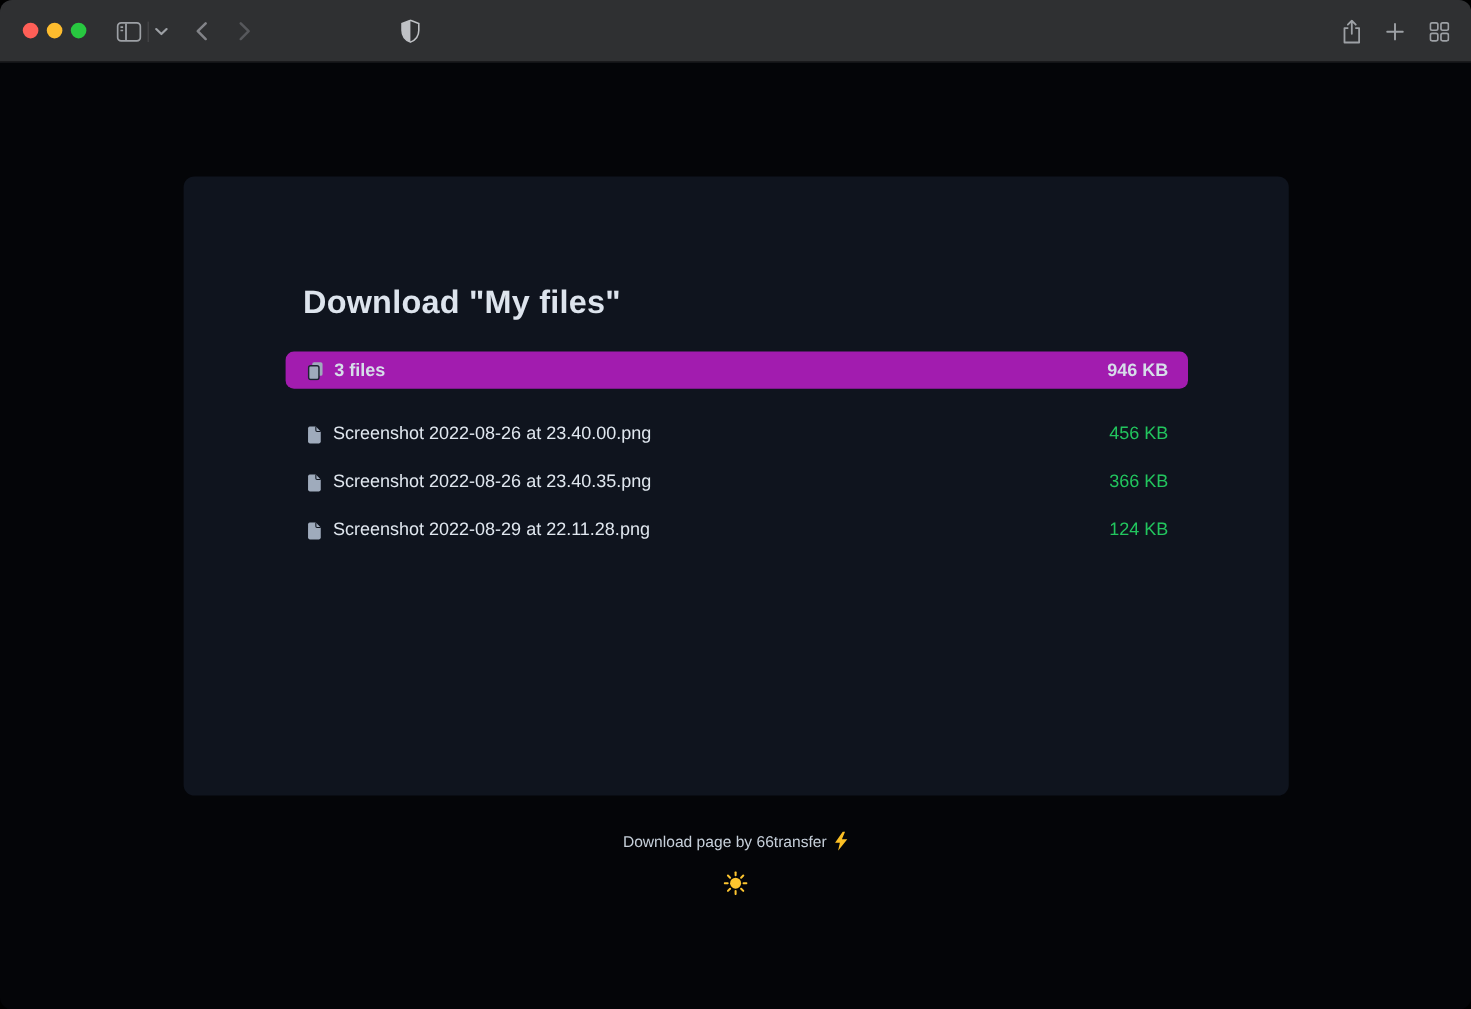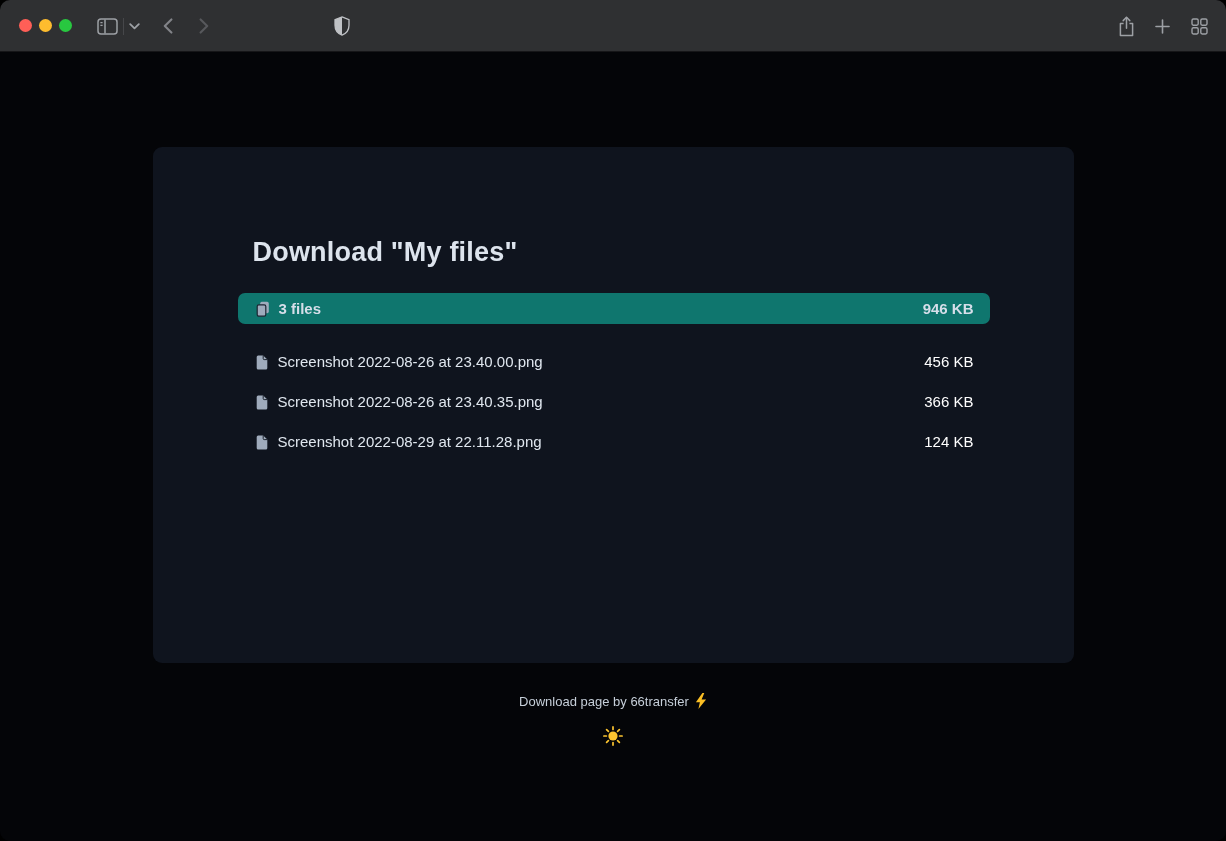--- a/index.html
+++ b/index.html
@@ -65,31 +65,31 @@
     margin:0; font-size:27px; font-weight:700; color:#dde4ed; letter-spacing:.2px;
     line-height:33px;
   }
   .page-desc { margin-top:12px; font-size:15px; color:#8e99a8; line-height:19px; }
 
   .meta-row { margin-top:21px; display:flex; align-items:center; gap:36px; }
   .meta-item { display:flex; align-items:center; gap:9px; font-size:13px; color:#b4c0ce; }
 
   .file-list { margin:24px -15px 0; }
   .list-header {
-    height:31px; background:#0f766e; border-radius:7px;
+    height:31px; background:#a21caf; border-radius:7px;
     display:flex; align-items:center; padding:0 16px 0 18px; box-sizing:border-box; gap:9px;
     font-size:15px; font-weight:700; color:#d6dee9;
   }
   .list-header .total { margin-left:auto; }
   .rows { margin-top:6px; }
   .file-row {
     height:40px; display:flex; align-items:flex-end; padding:0 16px 0 18px; gap:10px;
   }
   .file-name { font-size:15px; color:#e0e7ef; }
-  .file-size { margin-left:auto; font-size:15px; color:#ffffff; }
+  .file-size { margin-left:auto; font-size:15px; color:#22c55e; }
 
   .download-btn {
     margin-top:17px; width:100%; height:36px;
     background:#16a0e3; border:none; border-radius:7px;
     display:flex; align-items:center; justify-content:center; gap:9px;
     color:#fff; font-size:15px; font-weight:700; font-family:inherit;
     cursor:pointer;
   }
 
   .footer { margin-top:30px; display:flex; align-items:center; justify-content:center; gap:6px;

